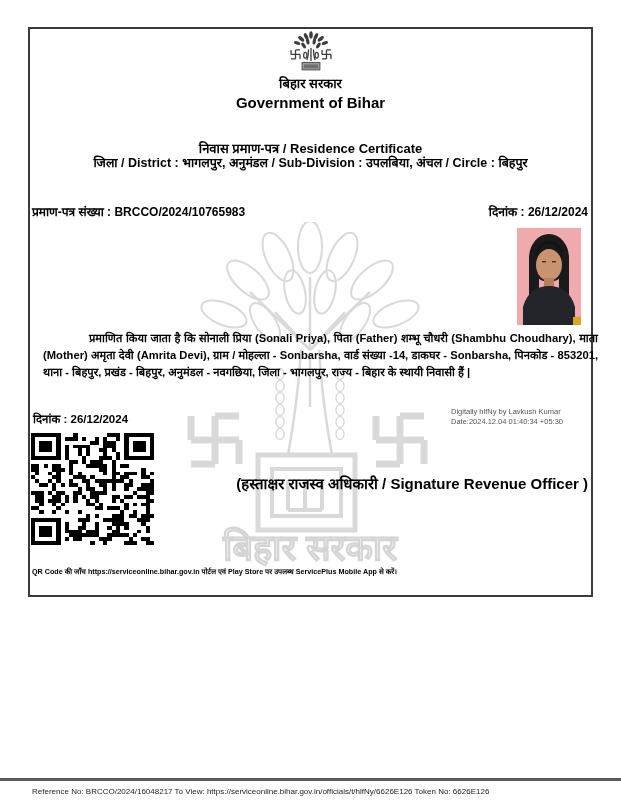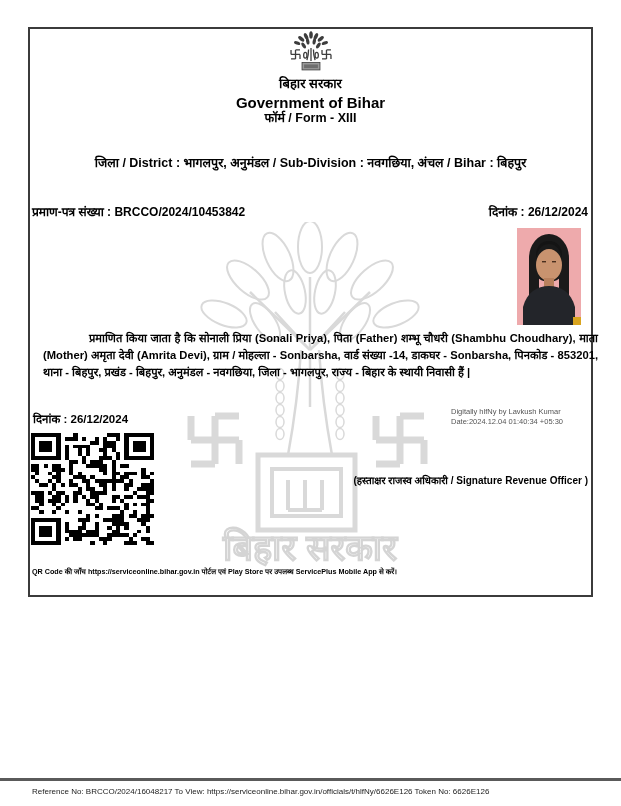--- a/index.html
+++ b/index.html
@@ -28,21 +28,21 @@
   }
   .photo { position:absolute; left:487px; top:199px; width:64px; height:97px; z-index:1; }
   .para {
     left:13px; top:301px; width:555px; font-size:11.2px; font-weight:bold;
     line-height:17px; text-align:justify; text-indent:46px; z-index:1;
   }
   .place { left:3px; top:367px; font-size:11.5px;margin-top:44px; }
   .pdate { left:3px; top:382px; font-size:11.5px; }
   .digsig { left:421px; top:378px; font-size:7.5px; color:#555; line-height:10px; z-index:1; }
   .qr { position:absolute; left:1px; top:404px; width:123px; height:112px; z-index:1; }
-  .officer { right:3px; top:444px; font-size:10px; z-index:1; }
+  .officer { right:3px; top:444px; font-size:15px; z-index:1; }
   .notes { left:2px; top:537px; font-size:7.2px; font-weight:bold; line-height:11px; z-index:1;text-align:right; }
   .footer-bar { position:absolute; left:0; top:778px; width:621px; height:3px; background:#5a5a5a; }
   .footer-text { position:absolute; left:4px; top:787px; font-size:8px; color:#222; white-space:nowrap;margin-left:28px; }
 </style>
 </head>
 <body>
 
 <div class="cert-box">
 
   <svg class="watermark" viewBox="0 0 260 345" fill="none" stroke="#d9d9d9">
@@ -116,25 +116,25 @@
       <path d="M41.5 30 L52.5 30 M47 24.5 L47 35.5 M47 24.5 L52.5 24.5 M52.5 30 L52.5 35.5 M47 35.5 L41.5 35.5 M41.5 30 L41.5 24.5"></path>
       <ellipse cx="21" cy="31" rx="2" ry="3.5"></ellipse>
       <ellipse cx="35" cy="31" rx="2" ry="3.5"></ellipse>
     </g>
     <rect x="17" y="40" width="22" height="9" fill="#9a9a9a" stroke="#3d3d3d"></rect>
     <rect x="19.5" y="42.3" width="17" height="4.5" fill="#6e6e6e"></rect>
   </svg>
 
   <div class="abs ctr b h-hi">बिहार सरकार</div>
   <div class="abs ctr b h-en">Government of Bihar</div>
-  <div class="abs ctr b h-form">फॉर्म / Form - XIII</div>
-  <div class="abs ctr b h-dist">जिला / District : भागलपुर, अनुमंडल / Sub-Division : नवगछिया, अंचल / Bihar : बिहपुर</div>
+  <div class="abs ctr b h-cert">निवास प्रमाण-पत्र / Residence Certificate</div>
+  <div class="abs ctr b h-dist">जिला / District : भागलपुर, अनुमंडल / Sub-Division : उपलबिया, अंचल / Circle : बिहपुर</div>
 
   <div class="abs meta-row">
-    <span>प्रमाण-पत्र संख्या : BRCCO/2024/10453842</span>
+    <span>प्रमाण-पत्र संख्या : BRCCO/2024/10765983</span>
     <span>दिनांक : 26/12/2024</span>
   </div>
 
   <svg class="photo" viewBox="0 0 64 97">
     <rect width="64" height="97" fill="#eeaaac"></rect>
     <ellipse cx="32" cy="30" rx="20" ry="24" fill="#1a1a1a"></ellipse>
     <rect x="12" y="30" width="10" height="42" fill="#1a1a1a"></rect>
     <rect x="42" y="30" width="10" height="42" fill="#1a1a1a"></rect>
     <ellipse cx="32" cy="37" rx="13" ry="16" fill="#c9936f"></ellipse>
     <path d="M19 34 C19 22 25 16 32 16 C39 16 45 22 45 34 L45 27 C45 19 40 13 32 13 C24 13 19 19 19 27 Z" fill="#141414"></path>

